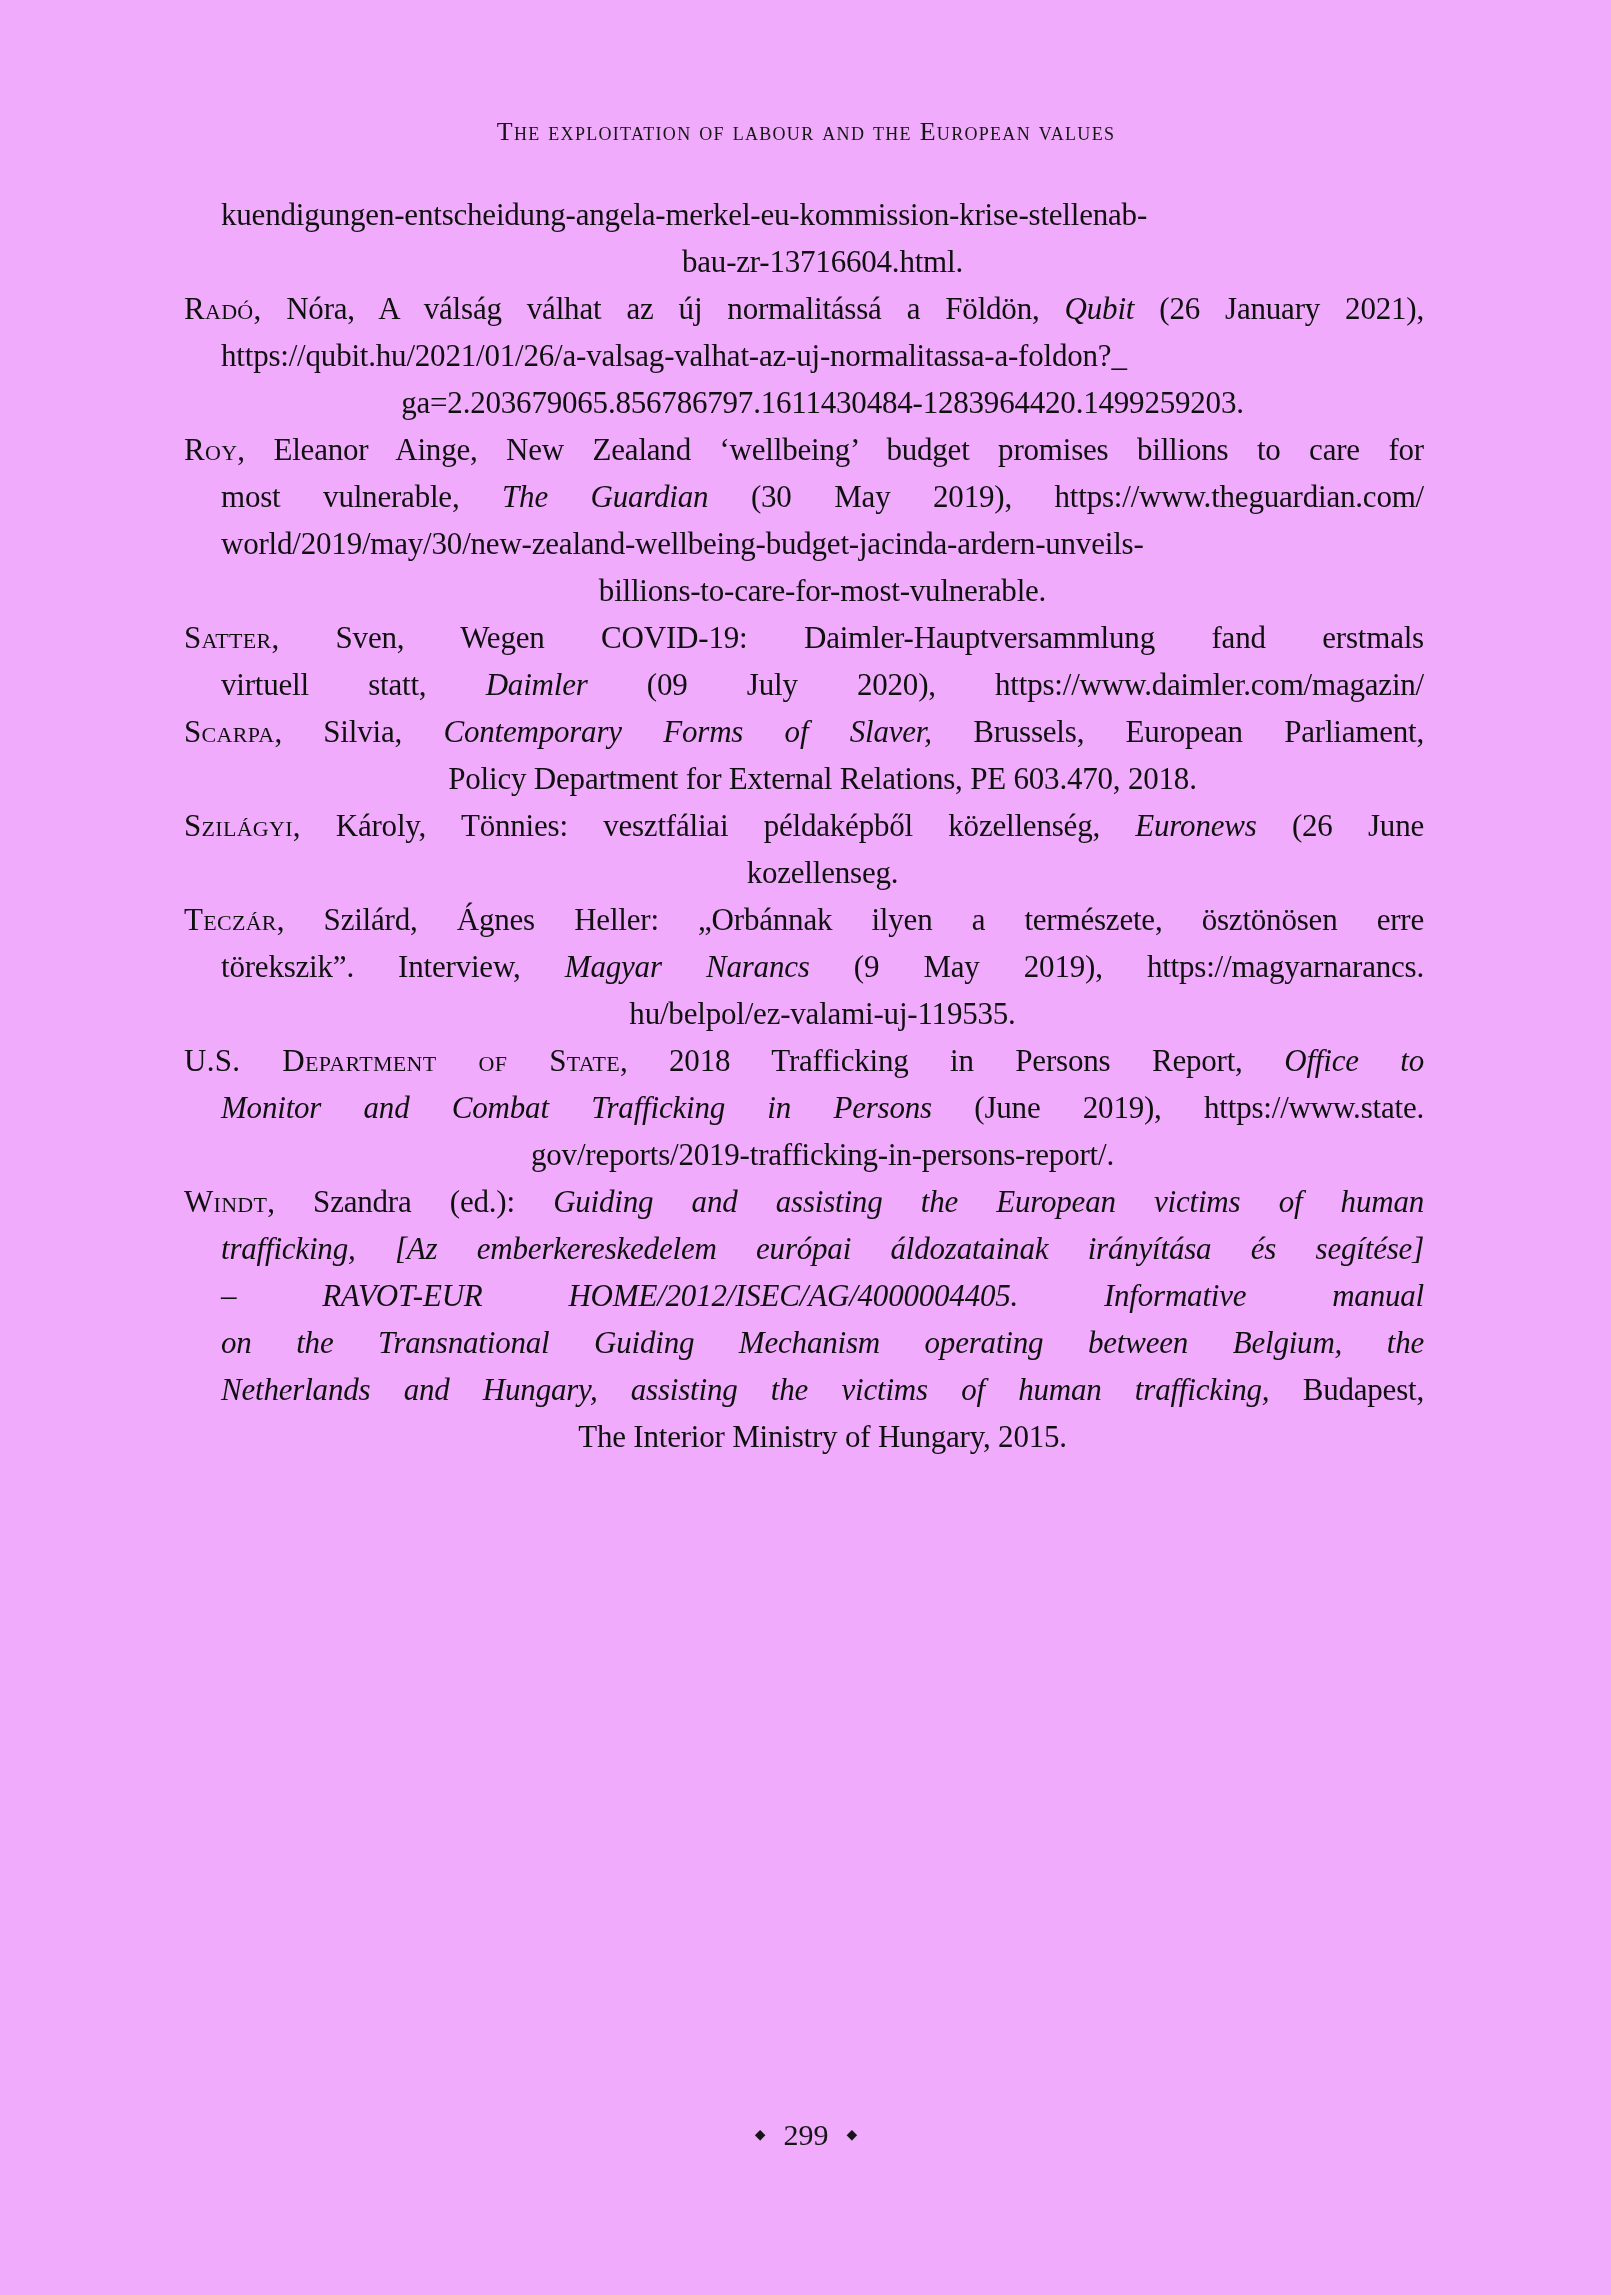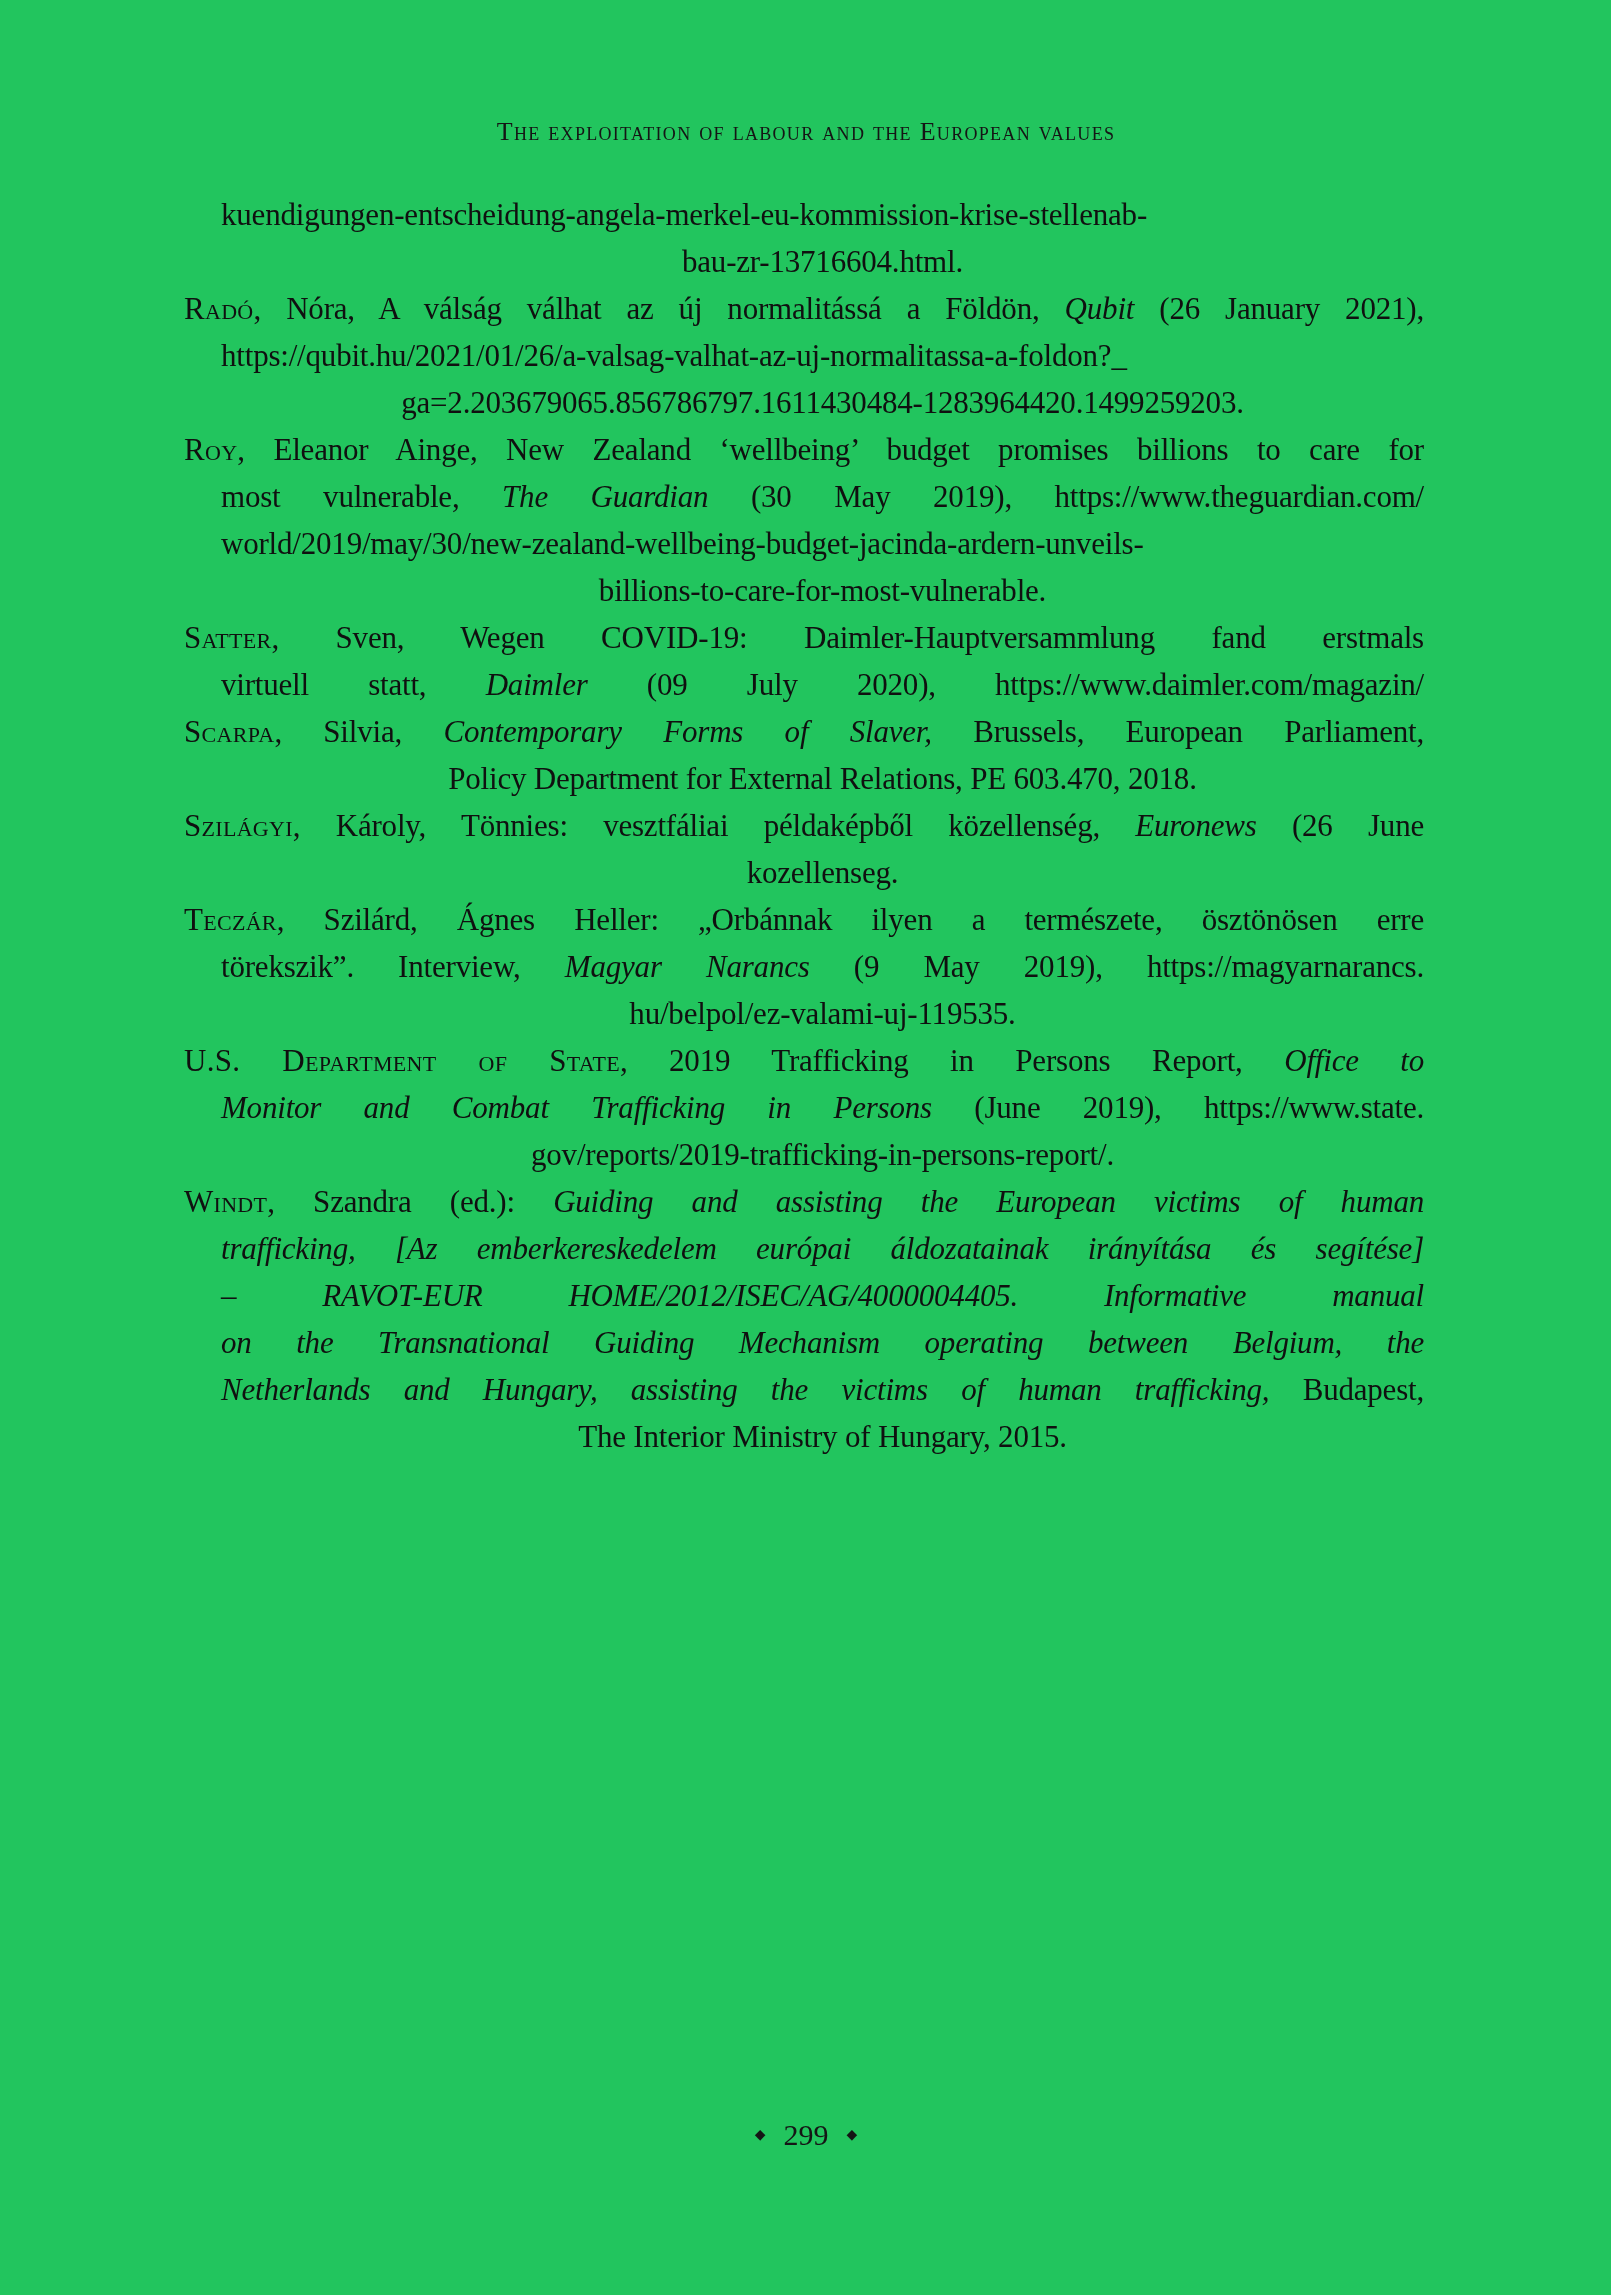--- a/index.html
+++ b/index.html
@@ -1,20 +1,20 @@
 <!DOCTYPE html>
 <html style="font-size:13.2px"><head>
 <meta charset="utf-8">
 <style>
   html, body { margin: 0; padding: 0; background: #e8e8e8; }
   .page {
     position: relative;
     width: 1612px;
     height: 2295px;
-    background: #22c55e;
+    background: #f0abfc;
     color: #101010;
     font-family: "Liberation Serif", "DejaVu Serif", serif;
     overflow: hidden;
   }
   .running-head {
     position: absolute;
     top: 117px;
     left: 0;
     width: 100%;
     text-align: center;
@@ -86,21 +86,21 @@
       <div class="entry">
         <div class="line first just"><span class="sc">Szilágyi</span><span class="r">, Károly, Tönnies: vesztfáliai példaképből közellenség, </span><span class="i">Euronews</span><span class="r"> (26 June</span></div>
         <div class="line"><span class="r">kozellenseg.</span></div>
       </div>
       <div class="entry">
         <div class="line first just"><span class="sc">Teczár</span><span class="r">, Szilárd, Ágnes Heller: „Orbánnak ilyen a természete, ösztönösen erre</span></div>
         <div class="line just"><span class="r">törekszik”. Interview, </span><span class="i">Magyar Narancs</span><span class="r"> (9 May 2019), https://magyarnarancs.</span></div>
         <div class="line"><span class="r">hu/belpol/ez-valami-uj-119535.</span></div>
       </div>
       <div class="entry">
-        <div class="line first just"><span class="sc">U.S. Department of State</span><span class="r">, 2019 Trafficking in Persons Report, </span><span class="i">Office to</span></div>
+        <div class="line first just"><span class="sc">U.S. Department of State</span><span class="r">, 2018 Trafficking in Persons Report, </span><span class="i">Office to</span></div>
         <div class="line just"><span class="i">Monitor and Combat Trafficking in Persons</span><span class="r"> (June 2019), https://www.state.</span></div>
         <div class="line"><span class="r">gov/reports/2019-trafficking-in-persons-report/.</span></div>
       </div>
       <div class="entry">
         <div class="line first just"><span class="sc">Windt</span><span class="r">, Szandra (ed.): </span><span class="i">Guiding and assisting the European victims of human</span></div>
         <div class="line just"><span class="i">trafficking, [Az emberkereskedelem európai áldozatainak irányítása és segítése]</span></div>
         <div class="line just"><span class="i">– RAVOT-EUR HOME/2012/ISEC/AG/4000004405. Informative manual</span></div>
         <div class="line just"><span class="i">on the Transnational Guiding Mechanism operating between Belgium, the</span></div>
         <div class="line just"><span class="i">Netherlands and Hungary, assisting the victims of human trafficking,</span><span class="r"> Budapest,</span></div>
         <div class="line"><span class="r">The Interior Ministry of Hungary, 2015.</span></div>

